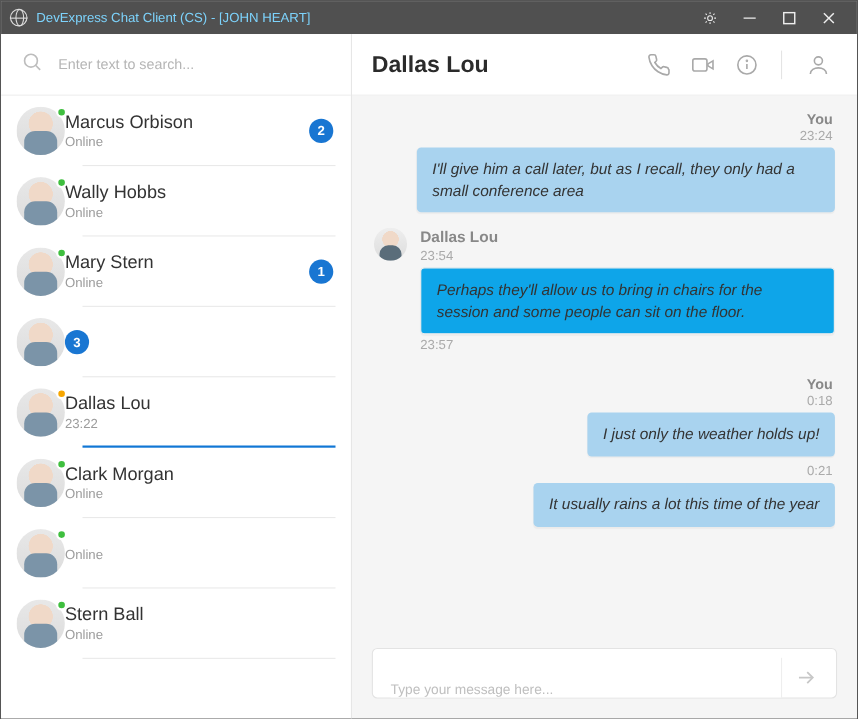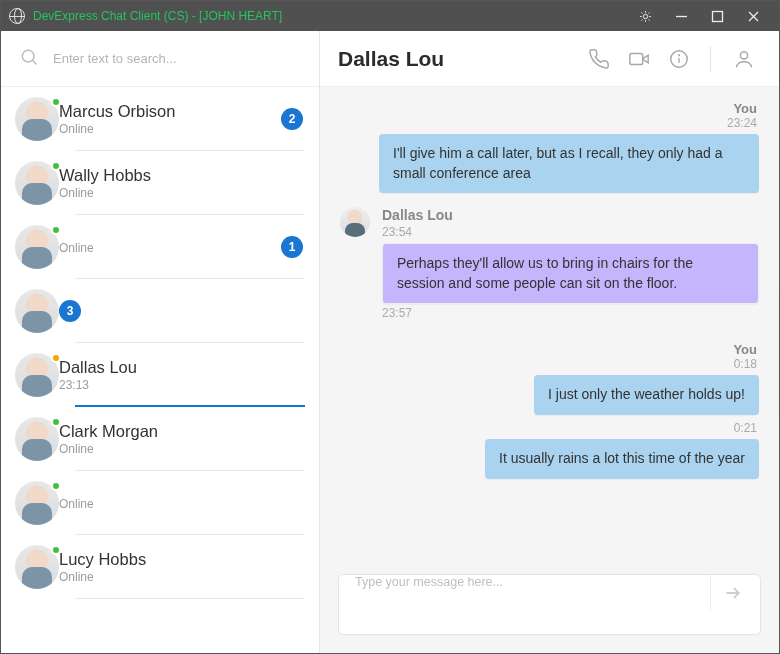--- a/index.html
+++ b/index.html
@@ -1,18 +1,18 @@
 <!DOCTYPE html>
 <html><head>
 <meta charset="utf-8">
 <style>
   * { box-sizing: border-box; margin: 0; padding: 0; font-family: "Segoe UI", Arial, sans-serif; }
   html, body { width: 780px; height: 654px; overflow: hidden; }
   .window { width: 780px; height: 654px; background: #fff; display: flex; flex-direction: column; border: 1px solid #555; }
-  .titlebar { height: 30px; background: #505050; color: #22c55e; display: flex; align-items: center; padding: 0 8px; font-size: 12px; }
+  .titlebar { height: 30px; background: #505050; color: #7dd3fc; display: flex; align-items: center; padding: 0 8px; font-size: 12px; }
   .titlebar .globe { width: 16px; height: 16px; border: 1.5px solid #ddd; border-radius: 50%; margin-right: 8px; position: relative; }
   .titlebar .globe::before { content:""; position:absolute; left:50%; top:-1px; bottom:-1px; width:6px; margin-left:-3px; border:1.5px solid #ddd; border-radius:50%; }
   .titlebar .globe::after { content:""; position:absolute; top:50%; left:-1px; right:-1px; height:0; border-top:1.5px solid #ddd; }
   .titlebar .spacer { flex: 1; }
   .titlebar .tbtn { width: 36px; height: 30px; display: flex; align-items: center; justify-content: center; color: #eee; }
   .titlebar .tbtn svg { width: 13px; height: 13px; }
   .body { flex: 1; display: flex; min-height: 0; }
   .sidebar { width: 319px; border-right: 1px solid #e6e6e6; display: flex; flex-direction: column; background: #fff; }
   .search { height: 56px; display: flex; align-items: center; padding: 0 18px; border-bottom: 1px solid #eee; }
   .search .sicon svg { width: 20px; height: 20px; stroke: #bdbdbd; }
@@ -40,38 +40,38 @@
   .hicon { width: 34px; height: 34px; display: flex; align-items: center; justify-content: center; color: #999; margin-left: 6px; }
   .hicon svg { width: 22px; height: 22px; stroke: #a9a9a9; fill: none; stroke-width: 1.6; }
   .vdiv { width: 1px; height: 26px; background: #e4e4e4; margin: 0 10px 0 14px; }
 
   .msgs { flex: 1; overflow: hidden; position: relative; padding: 8px 20px 0 20px; }
   .timehdr { text-align: right; font-size: 12px; color: #aaa; margin: 6px 2px 2px 0; }
   .timehdr .who { display:block; font-weight:600; color:#888; font-size:13px; }
   .bubble { max-width: 380px; padding: 10px 14px; border-radius: 4px; font-size: 14px; line-height: 1.4; color: #333; box-shadow: 0 1px 1px rgba(0,0,0,0.04); }
   .row { display: flex; margin: 4px 0; }
   .row.right { justify-content: flex-end; }
-  .bubble.mine { background: #a9d3ef; }
-  .bubble.theirs { background: #c4b5fd; border: 1px solid #eee; }
+  .bubble.mine { background: #a9d3ef; font-style: italic; }
+  .bubble.theirs { background: #0ea5e9; border: 1px solid #eee; font-style: italic; }
   .grp { display: flex; margin-top: 14px; }
   .grp .gav { width: 30px; height: 30px; border-radius: 50%; background: radial-gradient(circle at 50% 35%, #f0d9c8 0 30%, transparent 31%), linear-gradient(#eee,#ddd); flex-shrink:0; overflow:hidden; display:flex; align-items:flex-end; justify-content:center; }
   .grp .gav::after { content:""; width:20px; height:14px; background:#5a6d7a; border-radius:8px 8px 0 0; }
   .grp .gbody { margin-left: 12px; }
   .gname { font-weight: 600; color: #888; font-size: 14px; }
   .gtime { font-size: 12px; color: #aaa; margin: 2px 0 4px 0; }
   .withmore { display:flex; align-items:center; }
   .more { width:28px; height:28px; display:flex; align-items:center; justify-content:center; color:#999; margin-left:4px; }
 
   .ctxmenu { position:absolute; left:480px; top:192px; width:164px; background:#fff; border-radius:4px; box-shadow:0 6px 22px rgba(0,0,0,0.22); padding:8px 0; z-index:10; }
   .ctxmenu .mi { padding:10px 16px; font-size:14px; color:#333; display:flex; align-items:center; }
   .ctxmenu .div { height:1px; background:#eee; margin:4px 0; }
   .ctxmenu .thumb { color:#f5a623; margin-right:10px; }
 
   .composer { padding: 14px 18px 18px 18px; }
-  .compbox { height: 61px; border:1px solid #e3e3e3; border-radius:5px; background:#fff; display:flex; align-items:flex-start; padding:0 6px 0 16px; }
+  .compbox { height: 46px; border:1px solid #e3e3e3; border-radius:5px; background:#fff; display:flex; align-items:flex-end; padding:0 6px 0 16px; }
   .compbox input { flex:1; border:none; outline:none; font-size:12.5px; color:#666; }
   .compbox input::placeholder { color:#bfbfbf; }
   .sendbtn { width:44px; height:36px; border-left:1px solid #eee; display:flex; align-items:center; justify-content:center; }
   .sendbtn svg { width:20px; height:20px; stroke:#c7c7c7; fill:none; stroke-width:2; }
 </style>
 </head>
 <body>
 
 <div class="window">
   <div class="titlebar">
@@ -144,40 +144,41 @@
               <div class="cstatus">Online</div>
             </div>
             <div class="sep"></div>
           </div>
           <div class="contact">
             <div class="avatar">
               <div class="face"></div>
               <span class="dot green"></span>
             </div>
             <div class="cinfo">
+              <div class="cname">Mary Stern</div>
               <div class="cstatus">Online</div>
             </div>
             <div class="badge">1</div>
             <div class="sep"></div>
           </div>
           <div class="contact">
             <div class="avatar">
               <div class="face"></div>
             </div>
             <div class="badge">3</div>
             <div class="sep"></div>
           </div>
           <div class="contact selected">
             <div class="avatar">
               <div class="face"></div>
               <span class="dot orange"></span>
             </div>
             <div class="cinfo">
               <div class="cname">Dallas Lou</div>
-              <div class="cstatus">23:13</div>
+              <div class="cstatus">23:22</div>
             </div>
             <div class="sep"></div>
           </div>
           <div class="contact">
             <div class="avatar">
               <div class="face"></div>
               <span class="dot green"></span>
             </div>
             <div class="cinfo">
               <div class="cname">Clark Morgan</div>
@@ -194,21 +195,21 @@
               <div class="cstatus">Online</div>
             </div>
             <div class="sep"></div>
           </div>
           <div class="contact">
             <div class="avatar">
               <div class="face"></div>
               <span class="dot green"></span>
             </div>
             <div class="cinfo">
-              <div class="cname">Lucy Hobbs</div>
+              <div class="cname">Stern Ball</div>
               <div class="cstatus">Online</div>
             </div>
             <div class="sep"></div>
           </div>
         </div>
     </div>
 
     <div class="main">
       <div class="chathdr">
         <span class="title">Dallas Lou</span>

